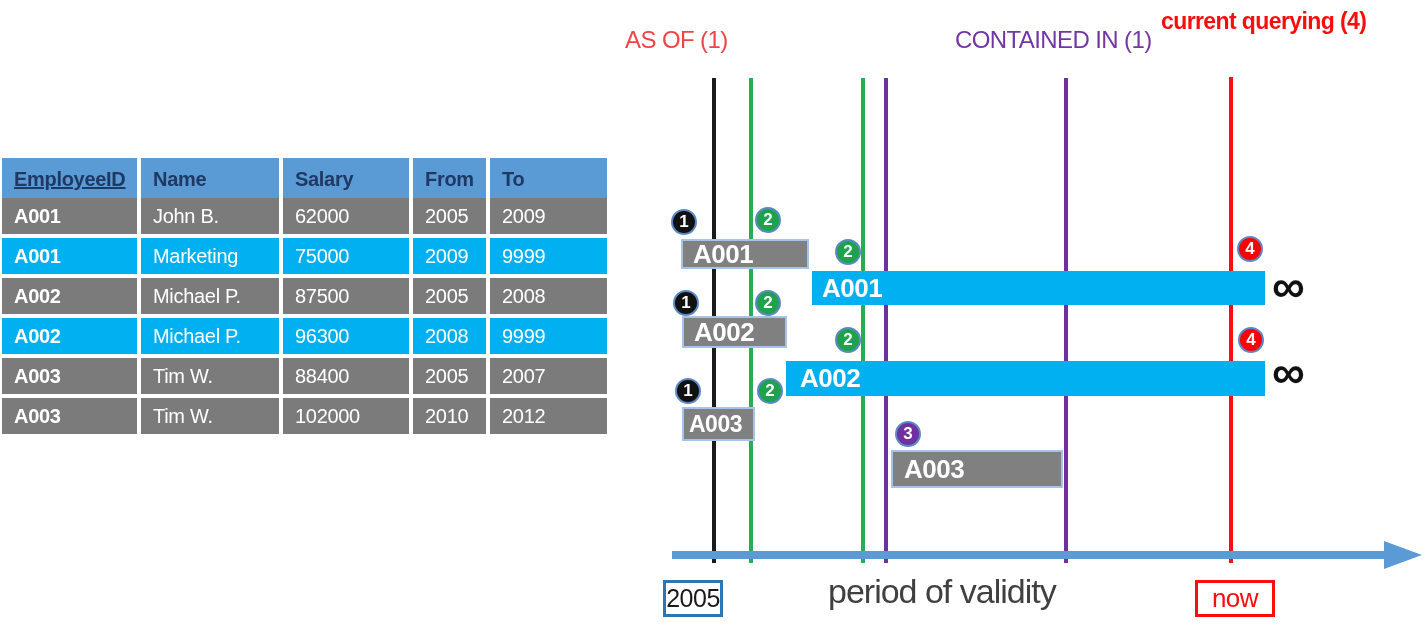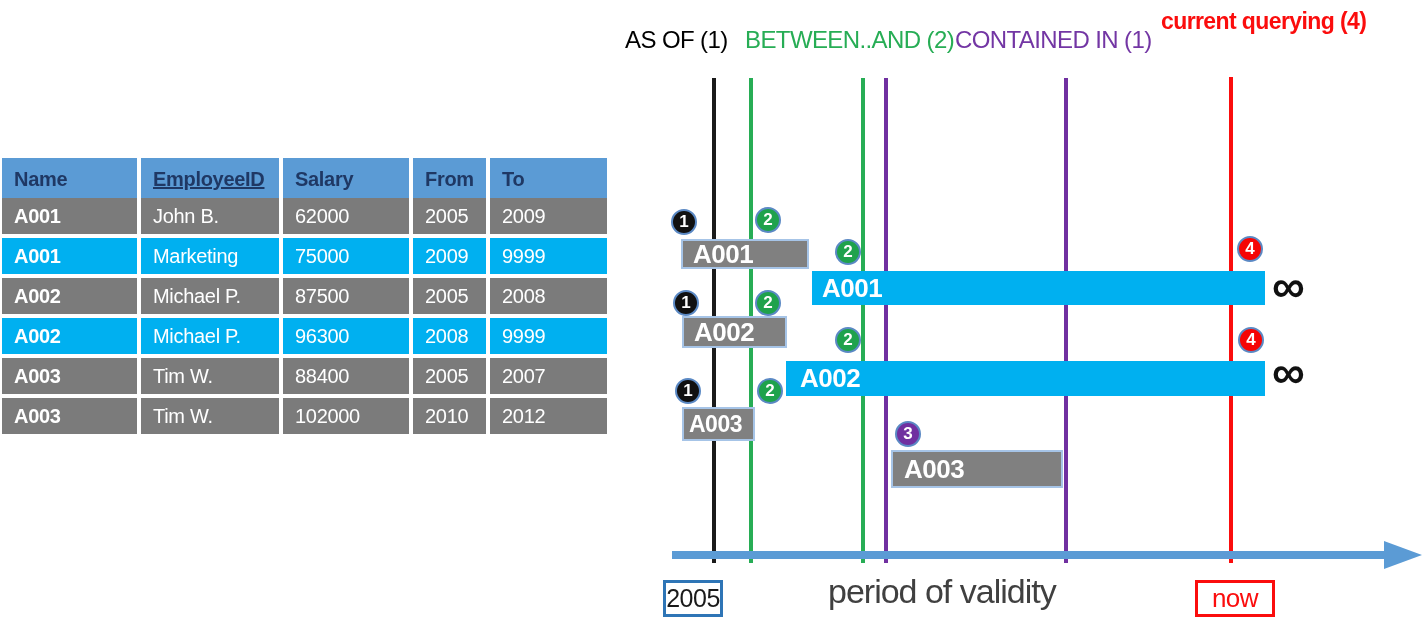--- a/index.html
+++ b/index.html
@@ -15,21 +15,21 @@
   .emp-table .hcell.u span{text-decoration:underline;}
   .emp-table .cell{display:flex;align-items:center;padding-left:12px;box-sizing:border-box;
              color:#fff;font-size:20px;letter-spacing:-0.3px;}
   .row-gray .cell{background:#7B7B7B;}
   .row-cyan .cell{background:#00B0F0;}
   .emp-table .cell.c0{font-weight:bold;}
   .rowwrap{display:contents;}
 
   
   .legend-label{position:absolute;font-size:24px;letter-spacing:-0.6px;white-space:nowrap;}
-  .lg-black{color:#000000;}
+  .lg-black{color:#ef4444;}
   .lg-green{color:#27AD55;}
   .lg-purple{color:#7336A4;}
   .lg-red{position:absolute;color:#FB0D0D;font-size:23px;line-height:27px;letter-spacing:-0.6px;white-space:nowrap;font-weight:bold;}
 
   .vline{position:absolute;width:4px;top:78px;height:485px;}
   .vl-black{background:#1a1a1a;}
   .vl-green{background:#27AD55;}
   .vl-purple{background:#7030A0;}
   .vl-red{background:#FB0D0D;}
 
@@ -58,22 +58,22 @@
   .tag-2005{left:663px;top:580px;width:60px;height:37px;border:3px solid #2E75B6;color:#1a1a1a;}
   .tag-now{left:1195px;top:580px;width:80px;height:37px;border:3px solid #FB0D0D;color:#FB0D0D;font-size:26px;}
   .axis-title{position:absolute;left:828px;top:572px;font-size:34px;color:#404040;letter-spacing:-1px;white-space:nowrap;}
 </style>
 </head>
 <body>
 
 <div class="page">
 
   <div class="emp-table">
+    <div class="hcell u"><span>EmployeeID</span></div>
     <div class="hcell"><span>Name</span></div>
-    <div class="hcell u"><span>EmployeeID</span></div>
     <div class="hcell"><span>Salary</span></div>
     <div class="hcell"><span>From</span></div>
     <div class="hcell"><span>To</span></div>
 
     <div class="rowwrap row-gray">
       <div class="cell c0">A001</div>
       <div class="cell">John B.</div>
       <div class="cell">62000</div>
       <div class="cell">2005</div>
       <div class="cell">2009</div>
@@ -109,21 +109,20 @@
     <div class="rowwrap row-gray">
       <div class="cell c0">A003</div>
       <div class="cell">Tim W.</div>
       <div class="cell">102000</div>
       <div class="cell">2010</div>
       <div class="cell">2012</div>
     </div>
   </div>
 
   <div class="legend-label lg-black" style="left:625px;top:26px;">AS OF (1)</div>
-  <div class="legend-label lg-green" style="left:745px;top:26px;">BETWEEN..AND (2)</div>
   <div class="legend-label lg-purple" style="left:955px;top:26px;">CONTAINED IN (1)</div>
   <div class="lg-red" style="left:1161px;top:8px;">
     <div>current querying (4)</div>
   </div>
 
   <div class="vline vl-black" style="left:712px;"></div>
   <div class="vline vl-green" style="left:749px;"></div>
   <div class="vline vl-green" style="left:861px;"></div>
   <div class="vline vl-purple" style="left:884px;"></div>
   <div class="vline vl-purple" style="left:1064px;"></div>

